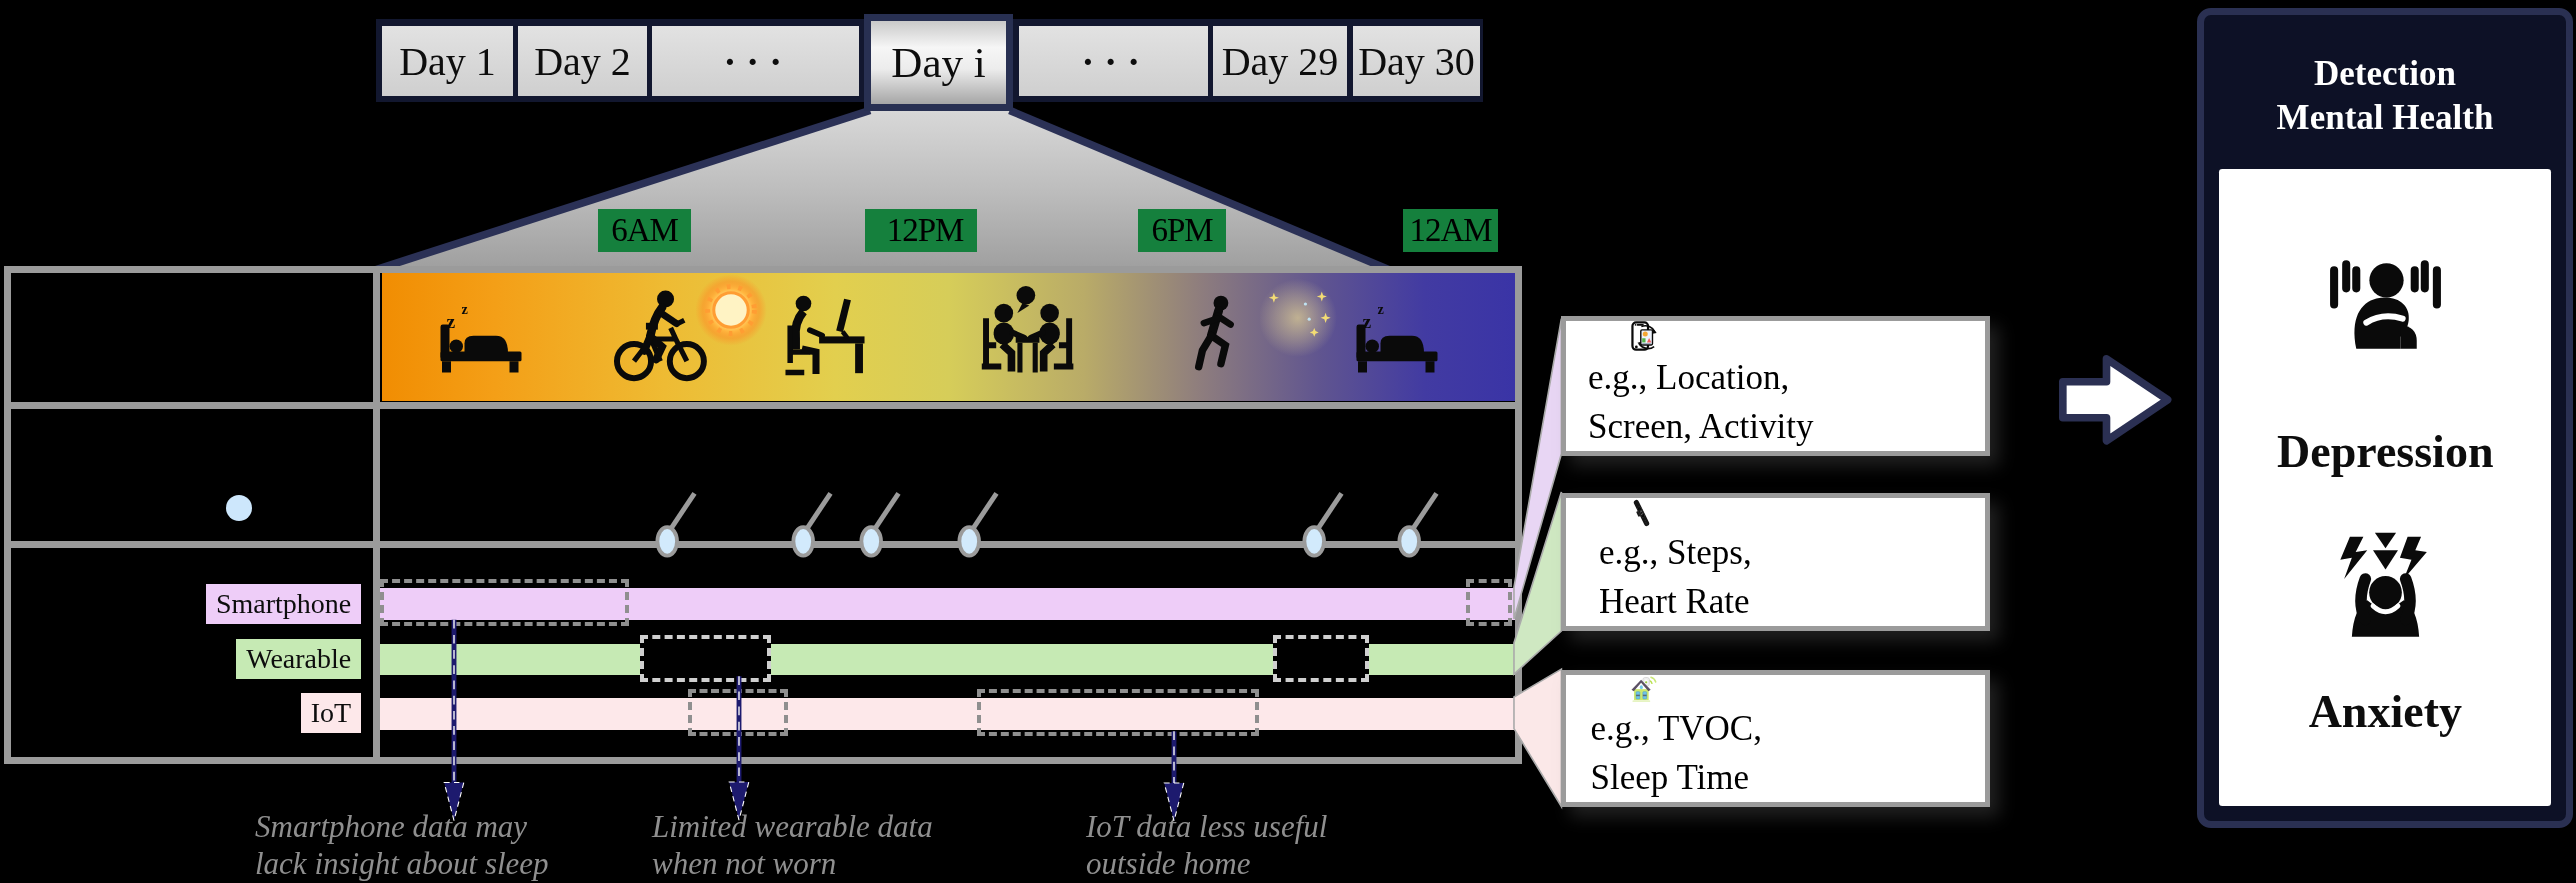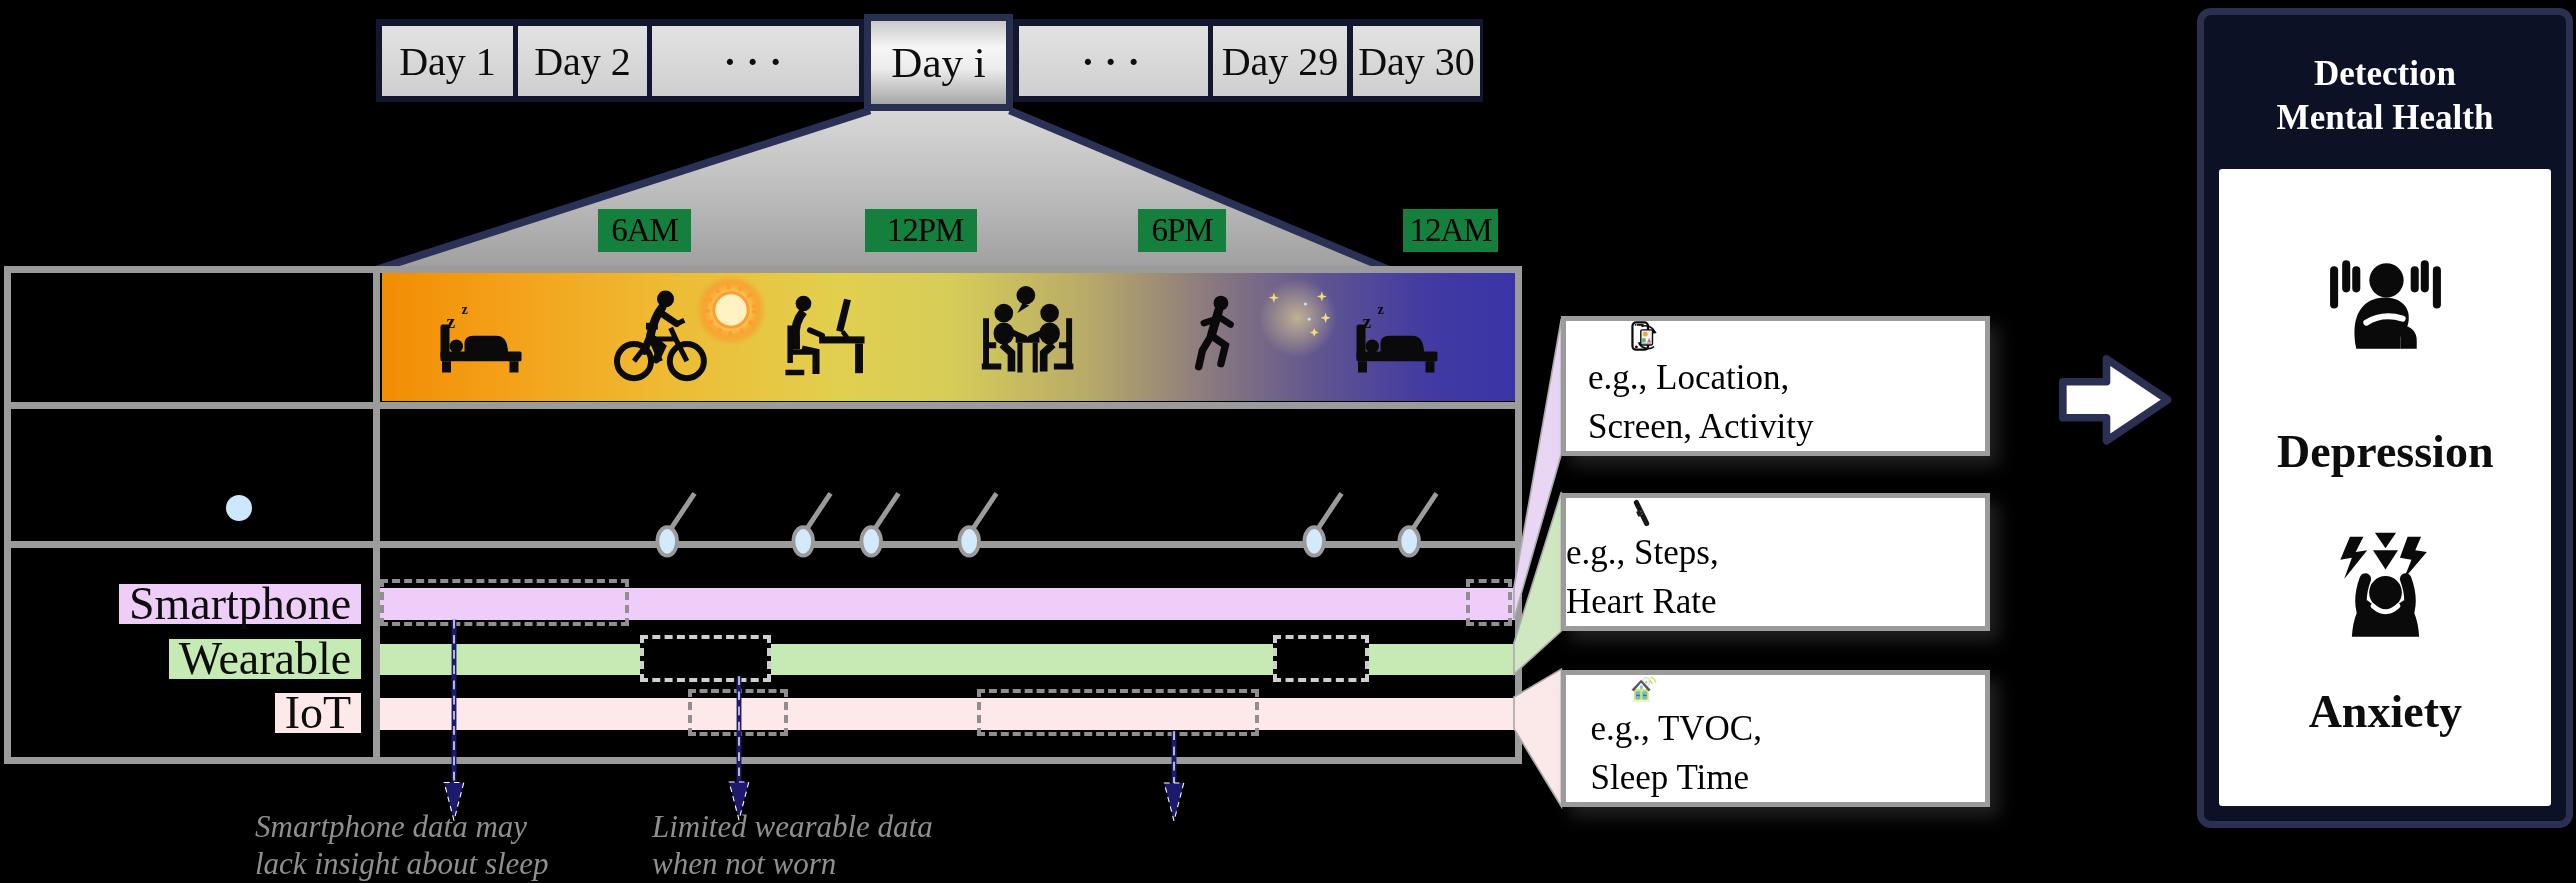--- a/index.html
+++ b/index.html
@@ -18,21 +18,21 @@
          font-size:33px;letter-spacing:-1.1px;z-index:4;height:43px;}
   
   .gline{background:#9b9b9b;z-index:2;}
   
   .strip{background:linear-gradient(90deg,#f18d02 0%,#f49f17 10%,#eebb33 25%,#e2cf4e 40%,#d6cd59 50%,
          #b9ab68 62%,#8f7e7d 72%,#5f5490 83%,#423ba2 92%,#3a34a6 100%);}
   
   .bar{left:379px;width:1136px;z-index:1;}
   .dash-dark{border:4.9px dashed #8f8f8f;z-index:2;}
   .dash-gap{border:4.9px dashed #cfcfcf;background:#000;z-index:2;}
-  .bar-label{height:40px;line-height:40px;padding:0 9.8px;font-size:46px;color:#0d0d0d;z-index:2;}
+  .bar-label{height:40px;line-height:40px;padding:0 9.8px;font-size:28px;color:#0d0d0d;z-index:2;}
   
   .note{font-style:italic;color:#8f8f8f;font-size:31px;line-height:37px;white-space:nowrap;}
   
   .callout{background:#fff;border:5.5px solid #9b9b9b;display:flex;
            box-shadow:8.7px 9.8px 16.4px rgba(130,130,130,0.25);z-index:3;flex-direction:column;}
   .callout-text{font-size:35px;line-height:49px;color:#000;white-space:nowrap;}
   
   .panel{background:#0d1126;border:7px solid #2a3052;border-radius:14px;z-index:2;}
   .panel-title{color:#fff;font-weight:bold;font-size:35px;line-height:44px;text-align:center;width:100%;}
   .panel-white{background:#fff;border-radius:3.3px;}
@@ -269,20 +269,24 @@
   </svg>
 
   <div class="abs note" style="left:652px;top:808px;">
     <div>Limited wearable data</div>
     <div>when not worn</div>
   </div>
   <div class="abs note" style="left:255px;top:808px;">
     <div>Smartphone data may</div>
     <div>lack insight about sleep</div>
   </div>
+  <div class="abs note" style="left:1086px;top:808px;">
+    <div>IoT data less useful</div>
+    <div>outside home</div>
+  </div>
 
   <svg class="abs" style="left:1511px;top:305px;z-index:2;" width="55" height="507" viewBox="0 0 100 930">
     <polygon points="5,518 5,576 92,273 92,25" fill="#e8d6f4" stroke="#ababab" stroke-width="3"></polygon>
     <polygon points="5,620 5,677 92,598 92,343" fill="#cfe8c2" stroke="#ababab" stroke-width="3"></polygon>
     <polygon points="5,719 5,777 92,920 92,668" fill="#fbe8e8" stroke="#ababab" stroke-width="3"></polygon>
   </svg>
 
   <div class="abs callout" style="left:1561px;top:316px;width:419px;height:130px;">
     <svg style="margin-left:26px;" width="104" height="104" viewBox="0 0 115 115">
       <rect x="16" y="5" width="56" height="98" rx="13" fill="#fff" stroke="#0a0a0a" stroke-width="8"></rect>
@@ -312,21 +316,21 @@
         <rect x="28" y="58" width="12" height="28" rx="4" fill="#1c1c1c"></rect>
         <rect x="41" y="42" width="18" height="56" rx="9" fill="#000" stroke="#3a3a3a" stroke-width="3"></rect>
         <rect x="44" y="48" width="12" height="44" rx="6" fill="#101010"></rect>
         <text x="50" y="69" font-size="12" fill="#cfcfcf" text-anchor="middle">12</text>
         <text x="50" y="84" font-size="12" fill="#cfcfcf" text-anchor="middle">58</text>
         <circle cx="50" cy="116" r="2.5" fill="#3a3a3a"></circle>
           <circle cx="50" cy="126" r="2.5" fill="#3a3a3a"></circle>
           <circle cx="50" cy="136" r="2.5" fill="#3a3a3a"></circle>
       </g>
     </svg>
-    <div class="callout-text" style="">
+    <div class="callout-text" style="margin-left:33px;">
       <div>e.g., Steps,</div>
       <div>Heart Rate</div>
     </div>
   </div>
 
   <div class="abs callout" style="left:1561px;top:670px;width:419px;height:127px;">
     <svg style="margin-left:27px;" width="101" height="101" viewBox="0 0 115 115">
       <path d="M80,22 a15,15 0 0 1 11,11" fill="none" stroke="#b9e14f" stroke-width="6" stroke-linecap="round"></path>
       <path d="M87,9 a27,27 0 0 1 19,19" fill="none" stroke="#cbe97a" stroke-width="6" stroke-linecap="round"></path>
       <rect x="55" y="10" width="26" height="34" rx="9" fill="#f2f2f2" stroke="#d0d0d0" stroke-width="3"></rect>

